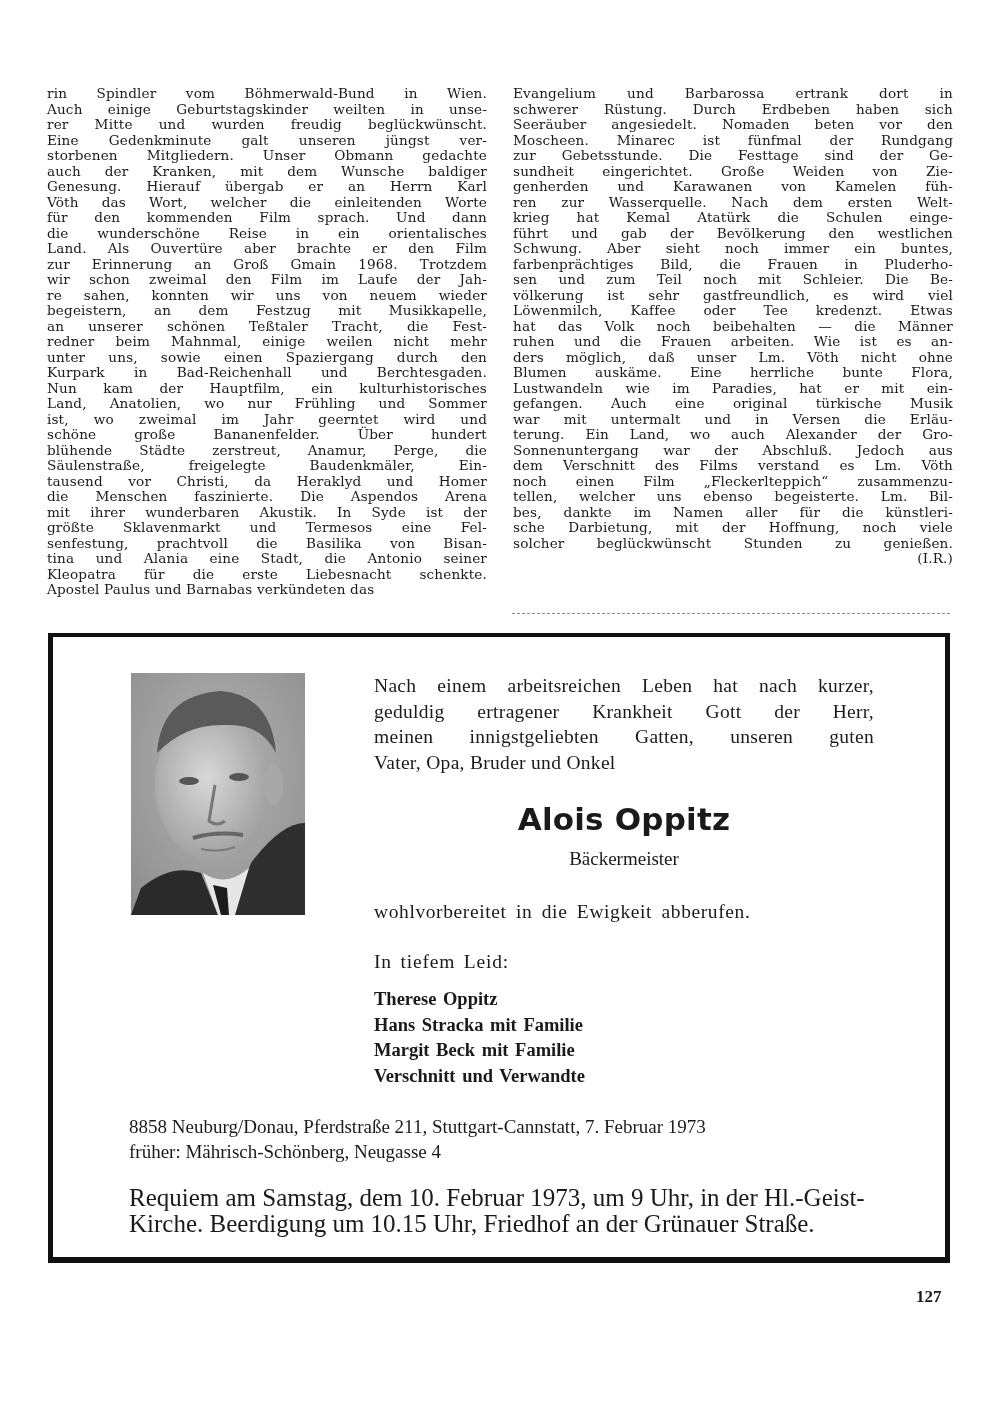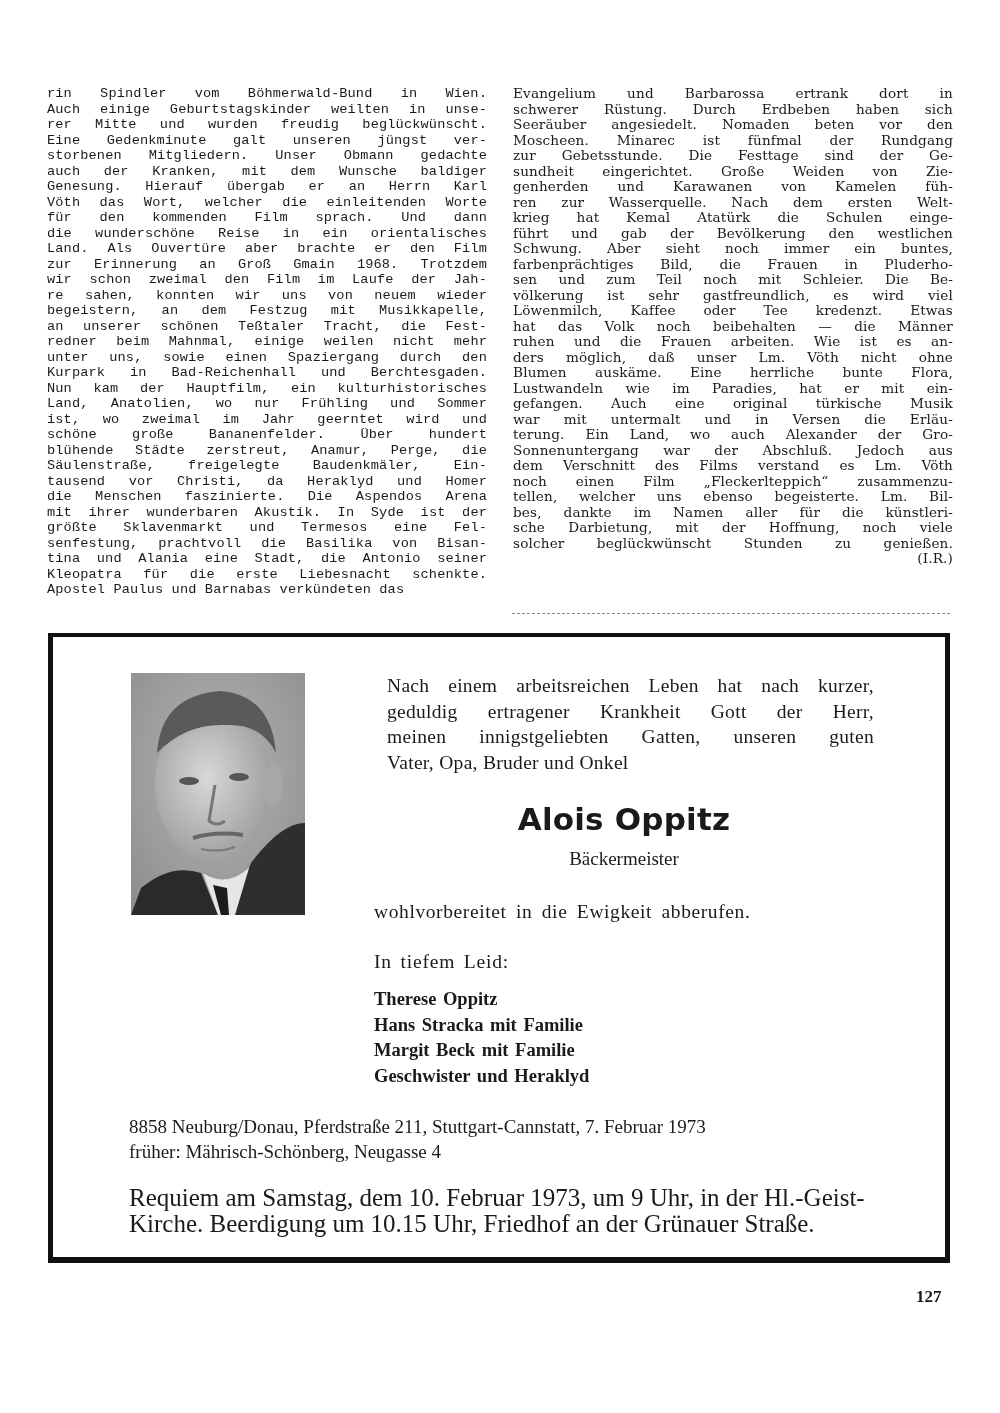--- a/index.html
+++ b/index.html
@@ -5,42 +5,42 @@
   html, body { margin: 0; padding: 0; background: #ffffff; }
   body { width: 1000px; height: 1413px; position: relative; overflow: hidden; color: #1a1a1a; }
   .col {
     position: absolute; top: 86px; width: 440px;
     font-family: "DejaVu Serif", serif; font-size: 13.6px; line-height: 15.5px;
     text-align: justify; letter-spacing: 0.15px;
   }
   .col .line { display: block; white-space: nowrap; text-align: justify; text-align-last: justify; height: 15.5px; }
   .col .line.last { text-align-last: left; }
   .col .line.right { text-align-last: right; }
-  #col-left { left: 47px; font-family: Liberation Mono, monospace; }
+  #col-left { left: 47px; }
   #col-right { left: 513px; }
   .col-rule {
     position: absolute; top: 613px; left: 512px; width: 438px; height: 1px;
     border-top: 1px dashed #888;
   }
   .obit-box {
     position: absolute; left: 48px; top: 633px; width: 892px; height: 620px;
     border-left: 5px solid #111; border-top: 4px solid #111;
     border-right: 5px solid #111; border-bottom: 6px solid #111;
   }
   .photo {
     position: absolute; left: 78px; top: 36px; width: 174px; height: 242px;
     background: #9a9a9a; overflow: hidden;
   }
   .photo svg { width: 100%; height: 100%; display: block; }
   .intro {
     position: absolute; left: 321px; top: 36px; width: 500px;
     font-family: "Liberation Serif", serif; font-size: 19.5px; line-height: 25.5px;
     text-align: justify; letter-spacing: 0.3px;
   }
-  .intro .line { display: block; text-align-last: justify; margin-left: 13px; }
+  .intro .line { display: block; text-align-last: justify; }
   .intro .line.last { text-align-last: left; }
   .name {
     position: absolute; left: 321px; top: 164px; width: 500px; text-align: center;
     font-family: "DejaVu Sans", sans-serif; font-weight: bold; font-size: 31px; letter-spacing: 0.2px;
   }
   .profession {
     position: absolute; left: 321px; top: 211px; width: 500px; text-align: center;
     font-family: Liberation Serif, serif; font-size: 19px;
   }
   .called {
@@ -181,21 +181,21 @@
 
   <div class="name">Alois Oppitz</div>
   <div class="profession">Bäckermeister</div>
   <div class="called">wohlvorbereitet in die Ewigkeit abberufen.</div>
   <div class="grief">In tiefem Leid:</div>
 
   <div class="mourners">
     <div>Therese Oppitz</div>
     <div>Hans Stracka mit Familie</div>
     <div>Margit Beck mit Familie</div>
-    <div>Geschwister und Heraklyd</div>
+    <div>Verschnitt und Verwandte</div>
   </div>
 
   <div class="address">
     <div>8858 Neuburg/Donau, Pferdstraße 211, Stuttgart-Cannstatt, 7. Februar 1973</div>
     <div>früher: Mährisch-Schönberg, Neugasse 4</div>
   </div>
 
   <div class="service">
     <span class="line">Requiem am Samstag, dem 10. Februar 1973, um 9 Uhr, in der Hl.-Geist-</span>
     <span class="line">Kirche. Beerdigung um 10.15 Uhr, Friedhof an der Grünauer Straße.</span>

